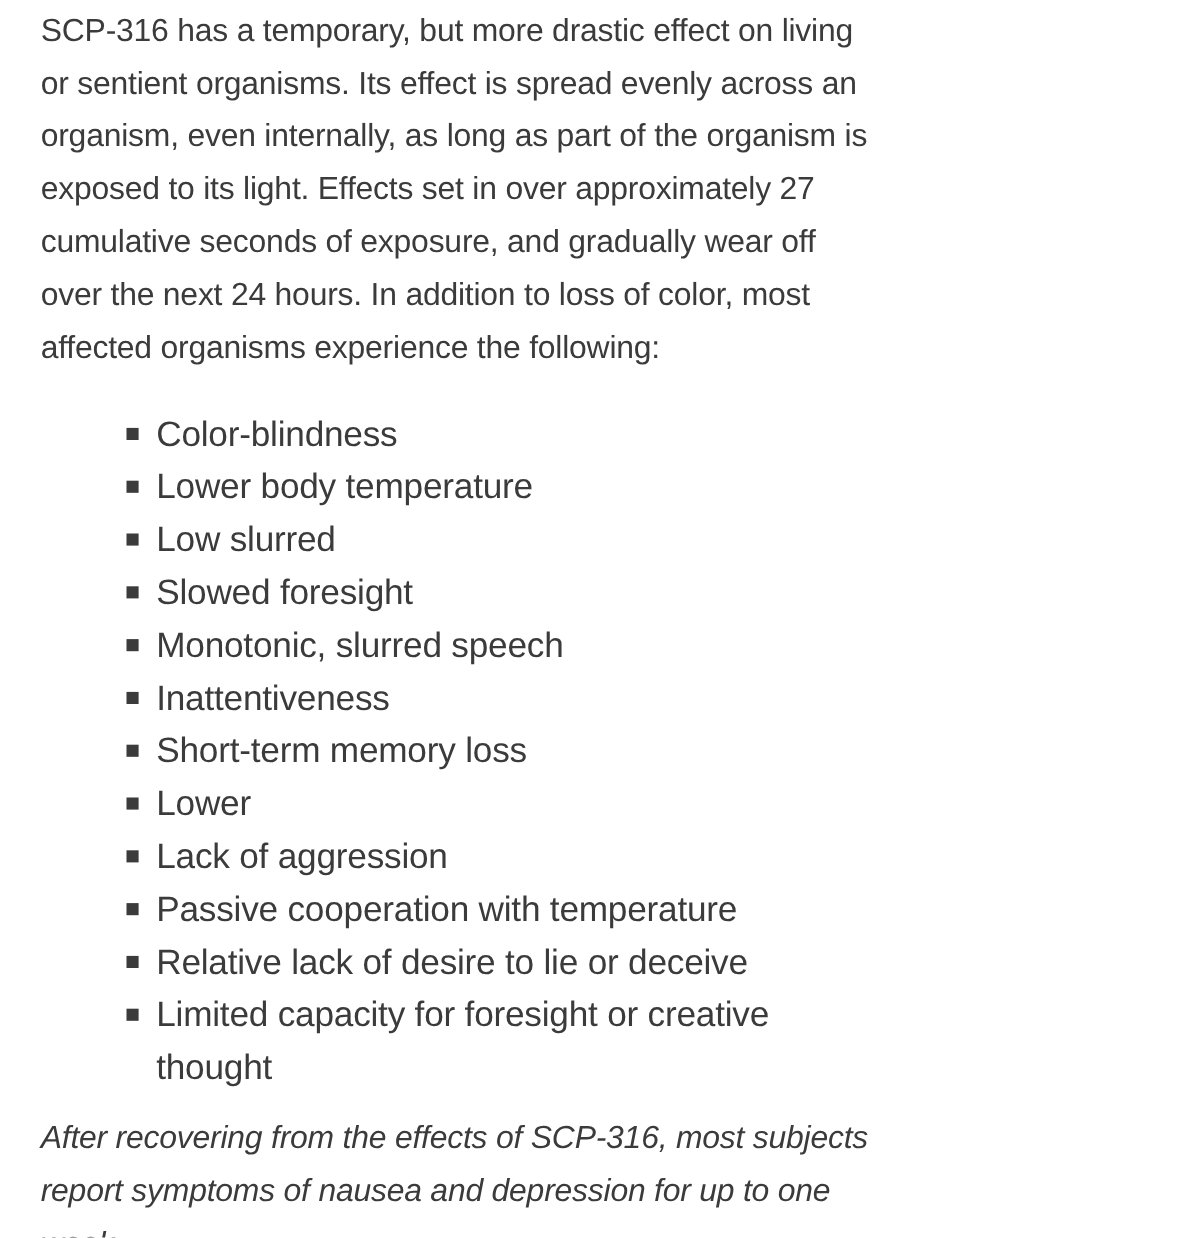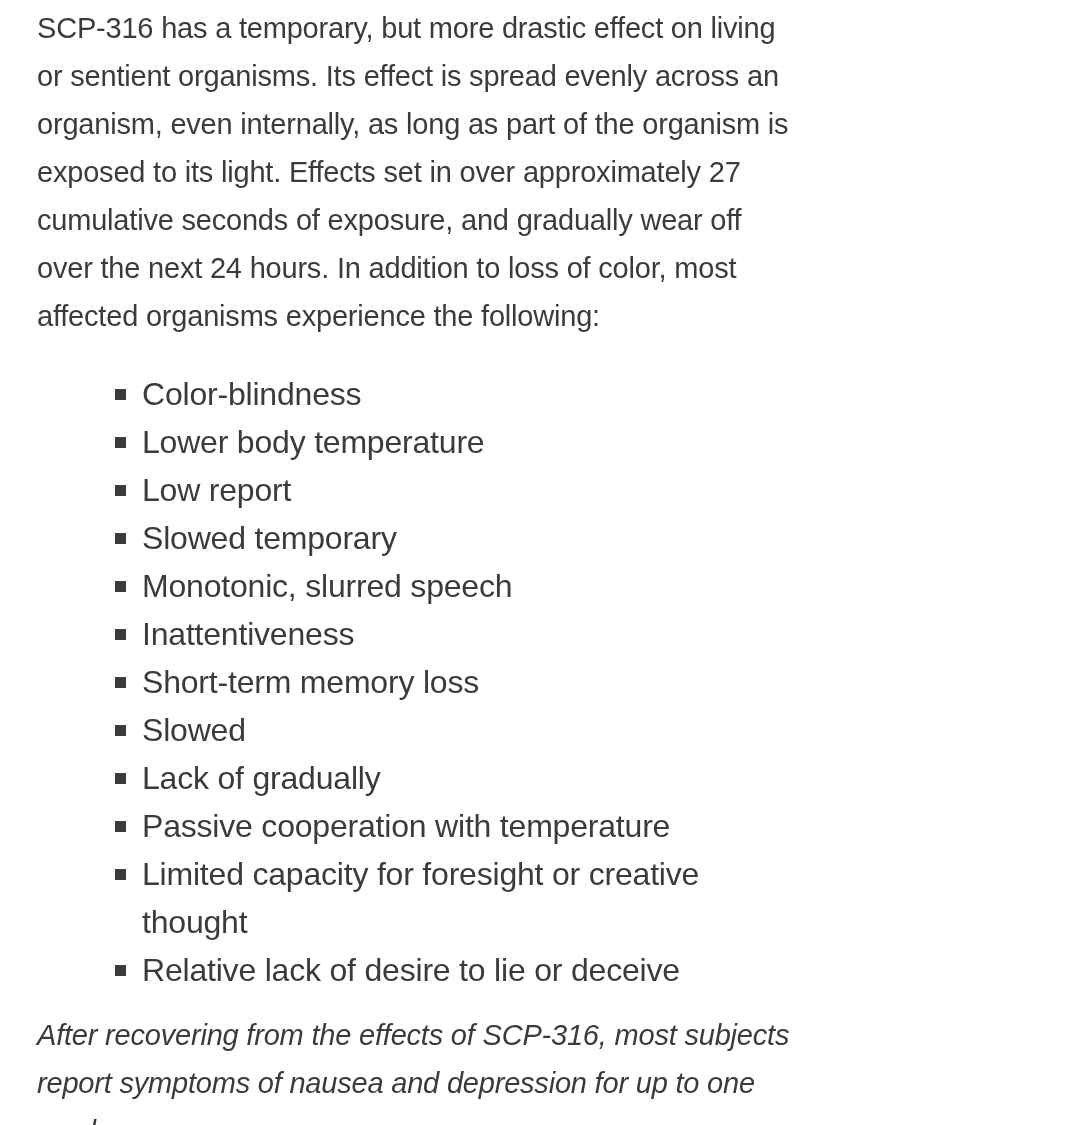--- a/index.html
+++ b/index.html
@@ -68,65 +68,65 @@
         <span class="li-text">Color-blindness</span>
       </li>
 
       <li>
         <span class="bullet"></span>
         <span class="li-text">Lower body temperature</span>
       </li>
 
       <li>
         <span class="bullet"></span>
-        <span class="li-text">Low report</span>
+        <span class="li-text">Low slurred</span>
       </li>
 
       <li>
         <span class="bullet"></span>
-        <span class="li-text">Slowed temporary</span>
+        <span class="li-text">Slowed foresight</span>
       </li>
 
       <li>
         <span class="bullet"></span>
         <span class="li-text">Monotonic, slurred speech</span>
       </li>
 
       <li>
         <span class="bullet"></span>
         <span class="li-text">Inattentiveness</span>
       </li>
 
       <li>
         <span class="bullet"></span>
         <span class="li-text">Short-term memory loss</span>
       </li>
 
       <li>
         <span class="bullet"></span>
-        <span class="li-text">Slowed</span>
+        <span class="li-text">Lower</span>
       </li>
 
       <li>
         <span class="bullet"></span>
-        <span class="li-text">Lack of gradually</span>
+        <span class="li-text">Lack of aggression</span>
       </li>
 
 
       <li>
         <span class="bullet"></span>
         <span class="li-text">Passive cooperation with temperature</span>
       </li>
 
       <li>
         <span class="bullet"></span>
-        <span class="li-text">Limited capacity for foresight or creative thought</span>
+        <span class="li-text">Relative lack of desire to lie or deceive</span>
       </li>
 
       <li>
         <span class="bullet"></span>
-        <span class="li-text">Relative lack of desire to lie or deceive</span>
+        <span class="li-text">Limited capacity for foresight or creative thought</span>
       </li>
     </ul>
 
   <p class="para closing">After recovering from the effects of SCP-316, most subjects report symptoms of nausea and depression for up to one week.</p>
 
 </div>
 
 </body></html>

